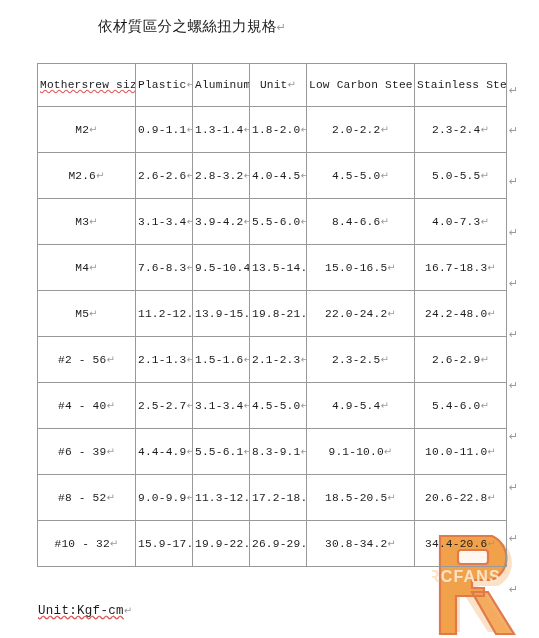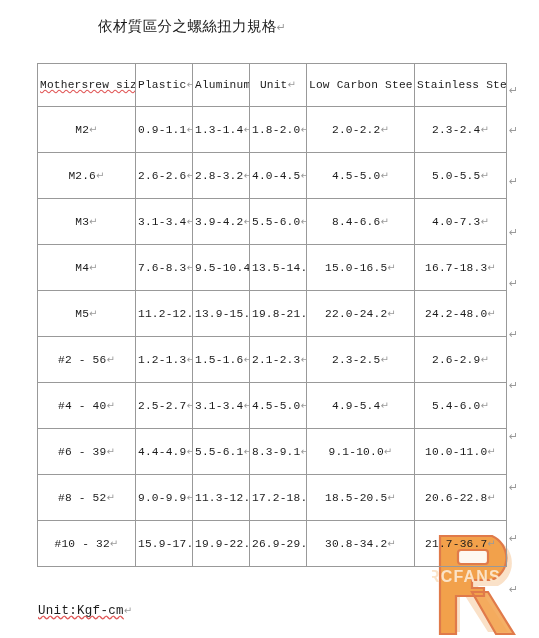--- a/index.html
+++ b/index.html
@@ -215,21 +215,21 @@
       <td><span class="cellwrap">M5</span><span class="mark">↵</span></td>
       <td><span class="cellwrap">11.2-12.2</span></td>
       <td><span class="cellwrap">13.9-15.3</span></td>
       <td><span class="cellwrap">19.8-21.8</span></td>
       <td><span class="cellwrap">22.0-24.2</span><span class="mark">↵</span></td>
       <td><span class="cellwrap">24.2-48.0</span><span class="mark">↵</span></td>
     </tr>
 
     <tr>
       <td><span class="cellwrap">#2 - 56</span><span class="mark">↵</span></td>
-      <td><span class="cellwrap">1.2-1.3</span><span class="mark">↵</span></td>
+      <td><span class="cellwrap">2.1-1.3</span><span class="mark">↵</span></td>
       <td><span class="cellwrap">1.5-1.6</span><span class="mark">↵</span></td>
       <td><span class="cellwrap">2.1-2.3</span><span class="mark">↵</span></td>
       <td><span class="cellwrap">2.3-2.5</span><span class="mark">↵</span></td>
       <td><span class="cellwrap">2.6-2.9</span><span class="mark">↵</span></td>
     </tr>
 
     <tr>
       <td><span class="cellwrap">#4 - 40</span><span class="mark">↵</span></td>
       <td><span class="cellwrap">2.5-2.7</span><span class="mark">↵</span></td>
       <td><span class="cellwrap">3.1-3.4</span><span class="mark">↵</span></td>
@@ -255,21 +255,21 @@
       <td><span class="cellwrap">18.5-20.5</span><span class="mark">↵</span></td>
       <td><span class="cellwrap">20.6-22.8</span><span class="mark">↵</span></td>
     </tr>
 
     <tr>
       <td><span class="cellwrap">#10 - 32</span><span class="mark">↵</span></td>
       <td><span class="cellwrap">15.9-17.7</span></td>
       <td><span class="cellwrap">19.9-22.1</span></td>
       <td><span class="cellwrap">26.9-29.8</span></td>
       <td><span class="cellwrap">30.8-34.2</span><span class="mark">↵</span></td>
-      <td class="highlight"><span class="cellwrap">21.7-36.7</span><span class="mark">↵</span></td>
+      <td class="highlight"><span class="cellwrap">34.4-20.6</span><span class="mark">↵</span></td>
     </tr>
   </tbody>
 </table>
 
 <div id="para-marks">
   <div class="pm first">↵</div>
   <div class="pm">↵</div>
   <div class="pm">↵</div>
   <div class="pm">↵</div>
   <div class="pm">↵</div>

